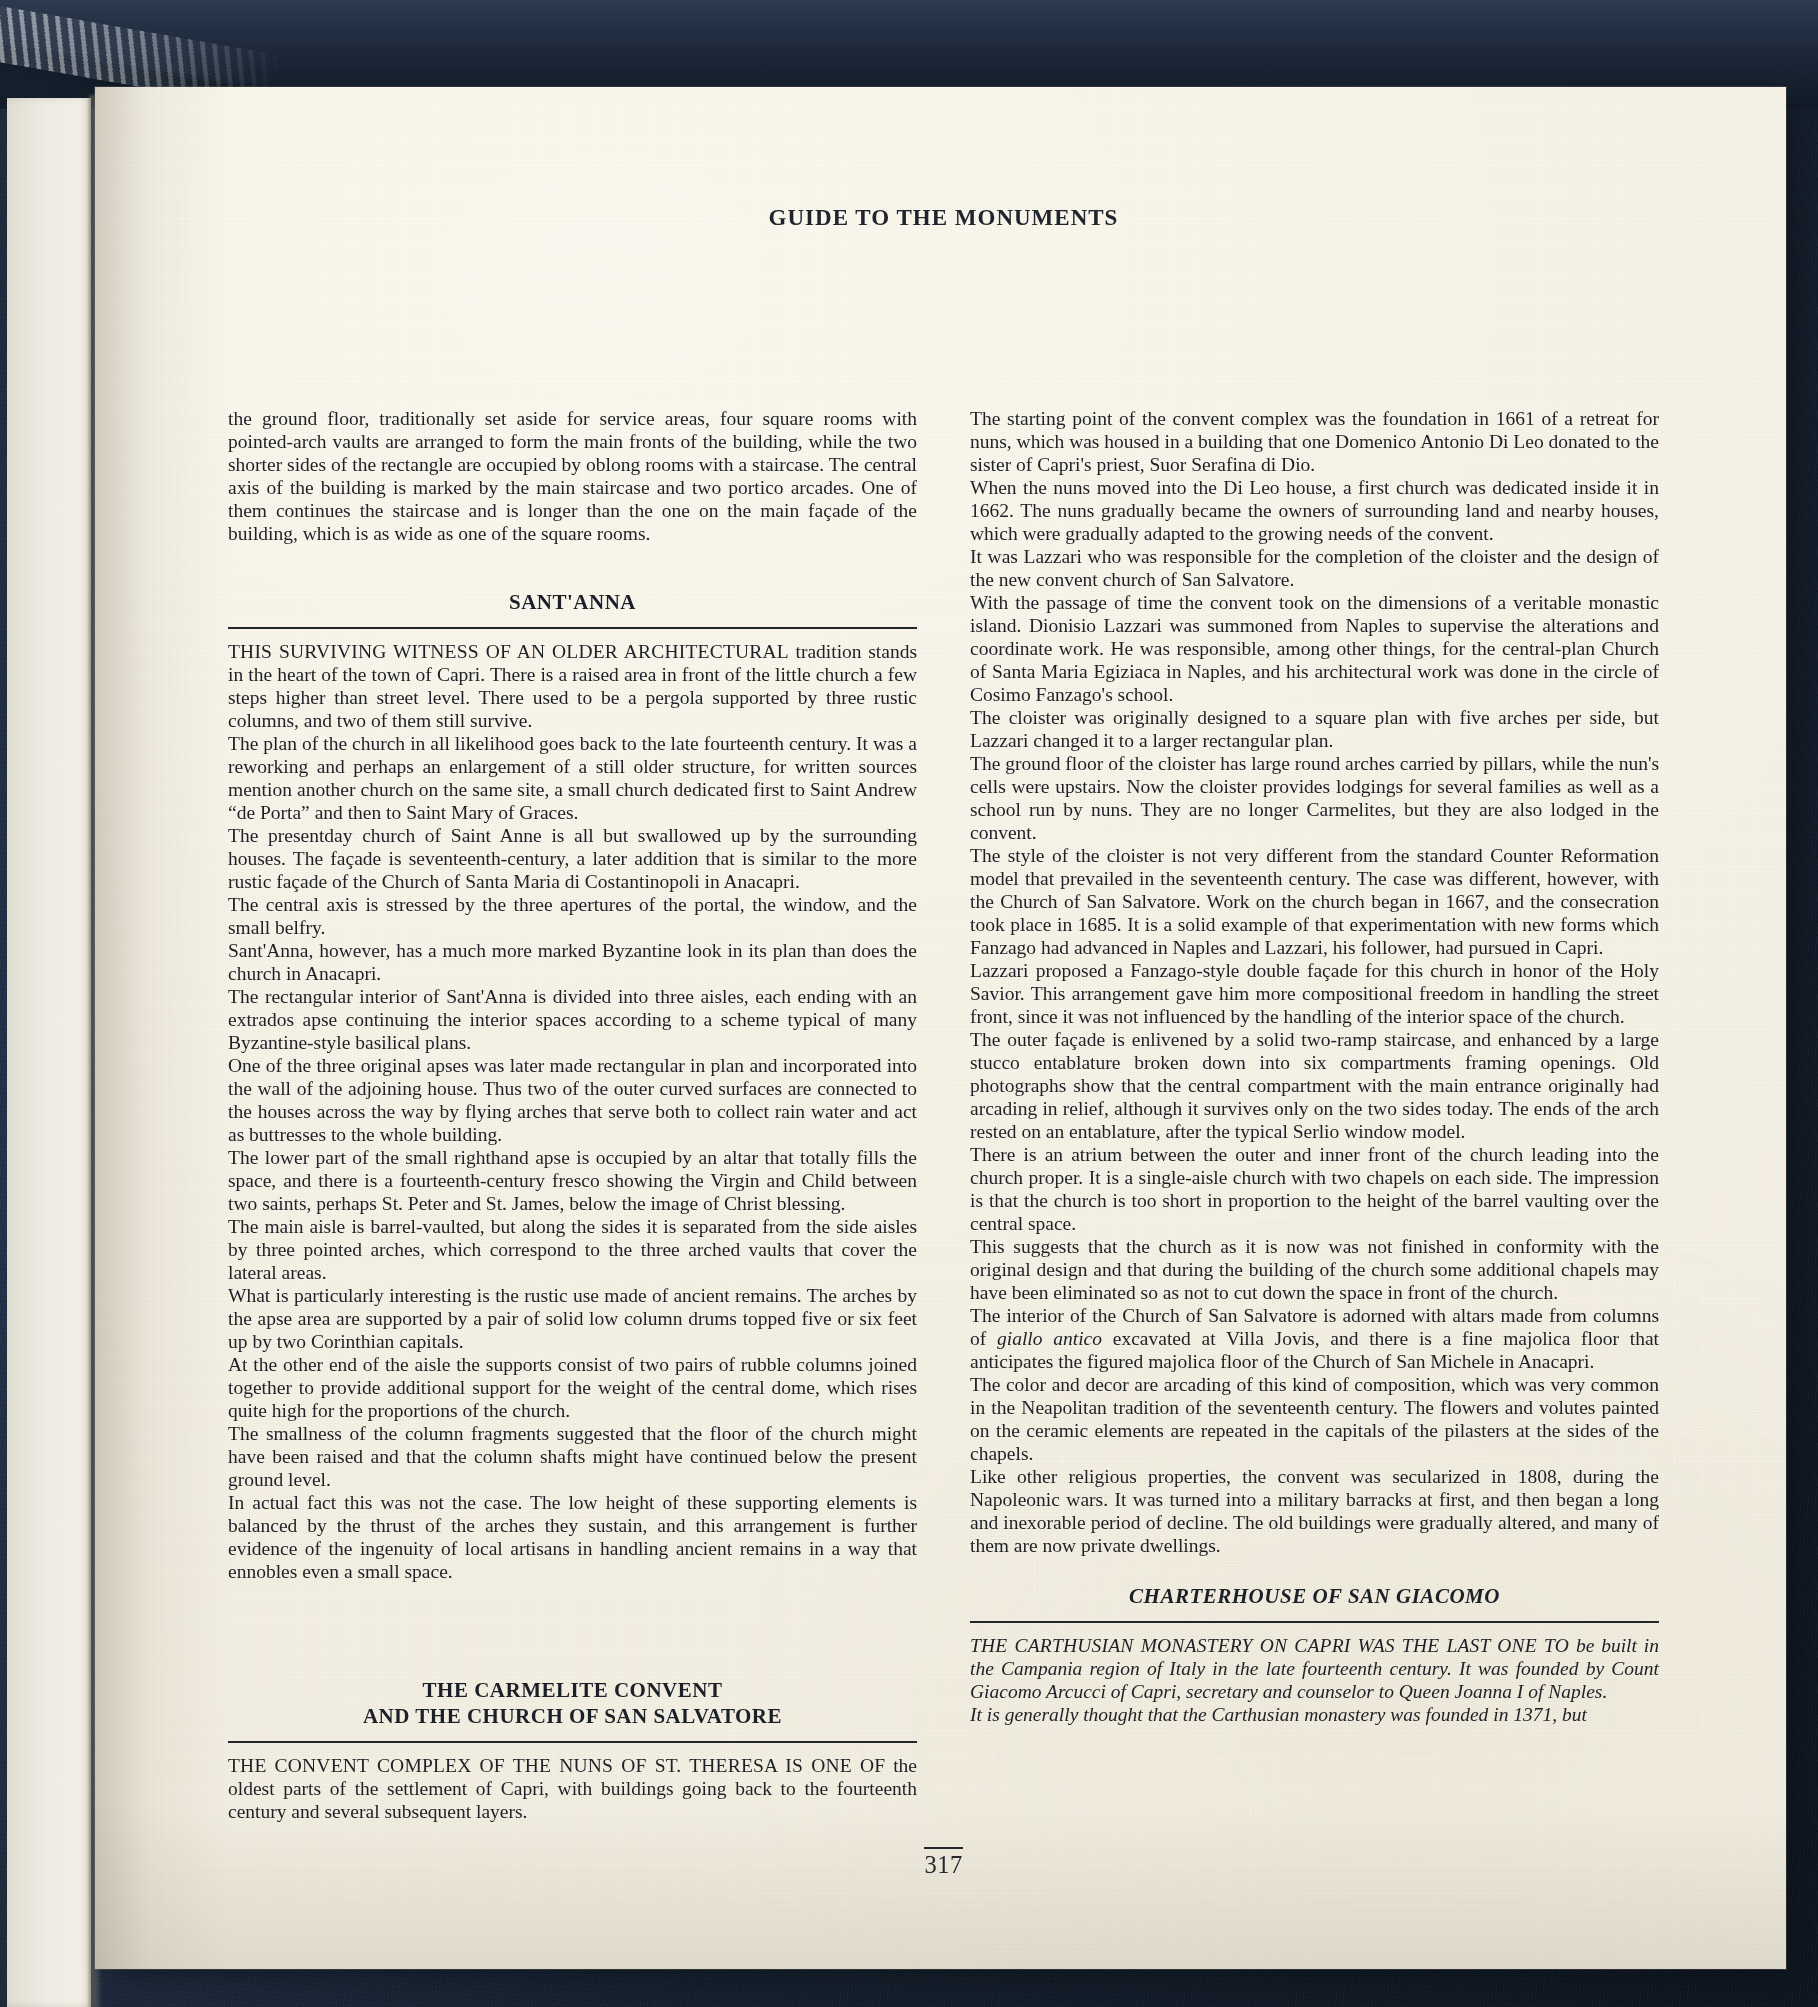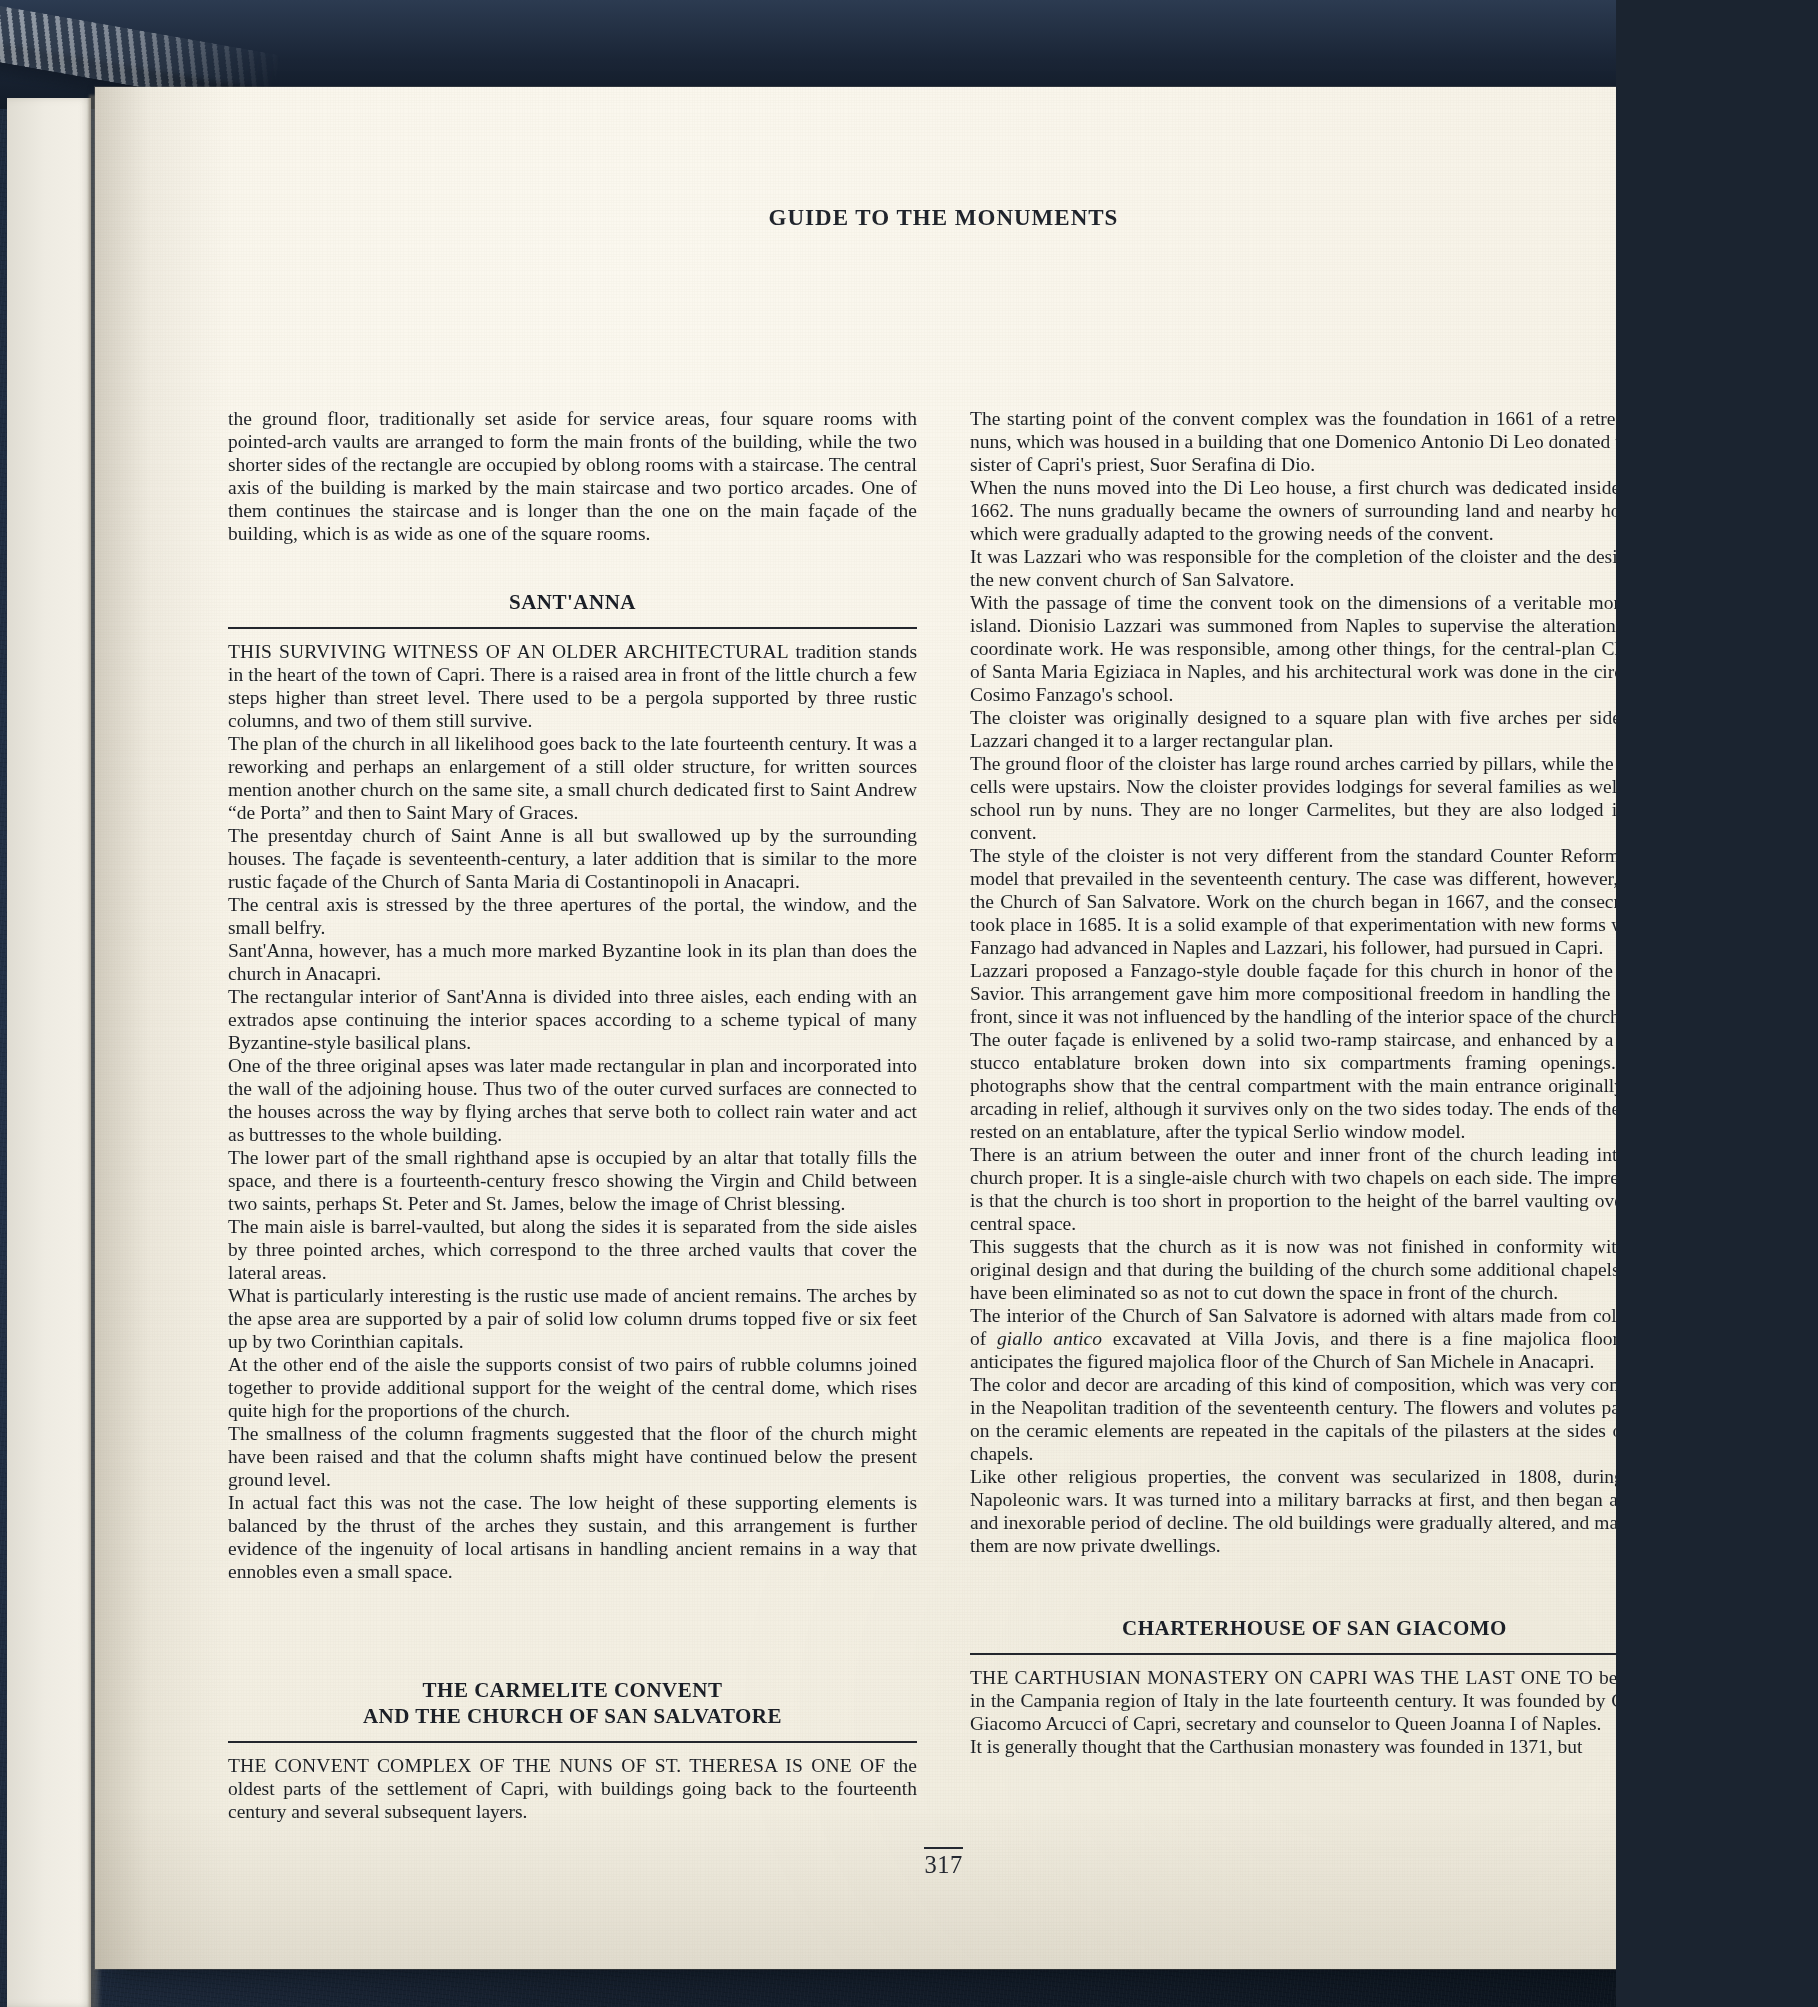--- a/index.html
+++ b/index.html
@@ -10,21 +10,21 @@
   body {
     width: 1818px;
     height: 2007px;
     overflow: hidden;
     font-family: "Liberation Serif", "DejaVu Serif", serif;
   }
 
   
   .scan {
     position: relative;
-    width: 1616px;
+    width: 1818px;
     height: 2007px;
     background: #0f1824;
     overflow: hidden;
   }
 
   
   .cover {
     position: absolute;
     inset: 0;
     background:
@@ -186,21 +186,21 @@
   }
   .rule {
     height: 0;
     border: 0;
     border-top: 2.7px solid #23262d;
     margin: 11.8px 0 11px 0;
   }
 
   .sp-top-sant   { margin-top: 44px; }
   .sp-top-carm   { margin-top: 94px; }
-  .sp-top-chart  { margin-top: 58px; }
+  .sp-top-chart  { margin-top: 26px; font-style: italic; }
 
   
   .folio-wrap {
     position: absolute;
     left: 0;
     top: 1642px;
     width: 1431px;
     text-align: center;
   }
   .folio {

